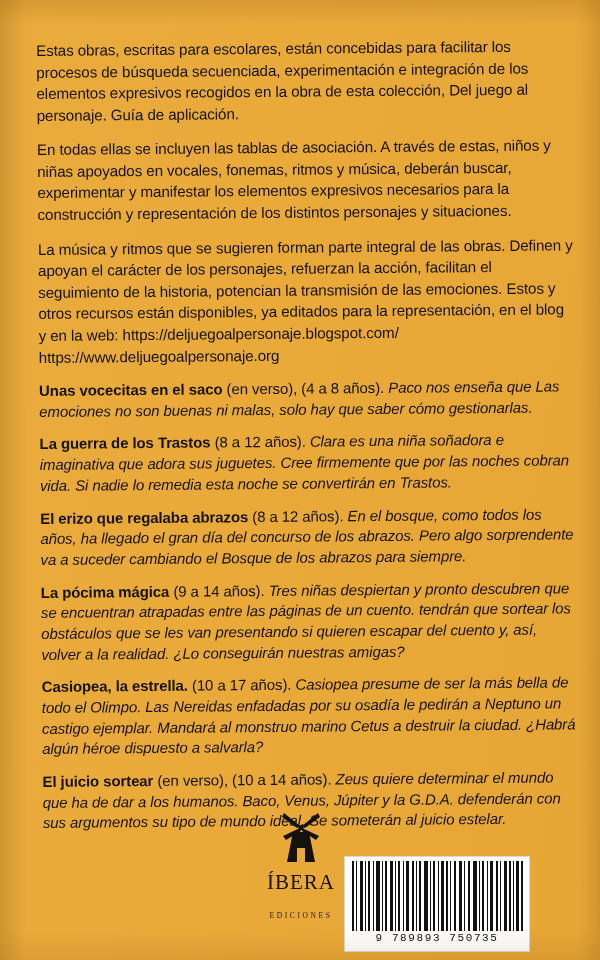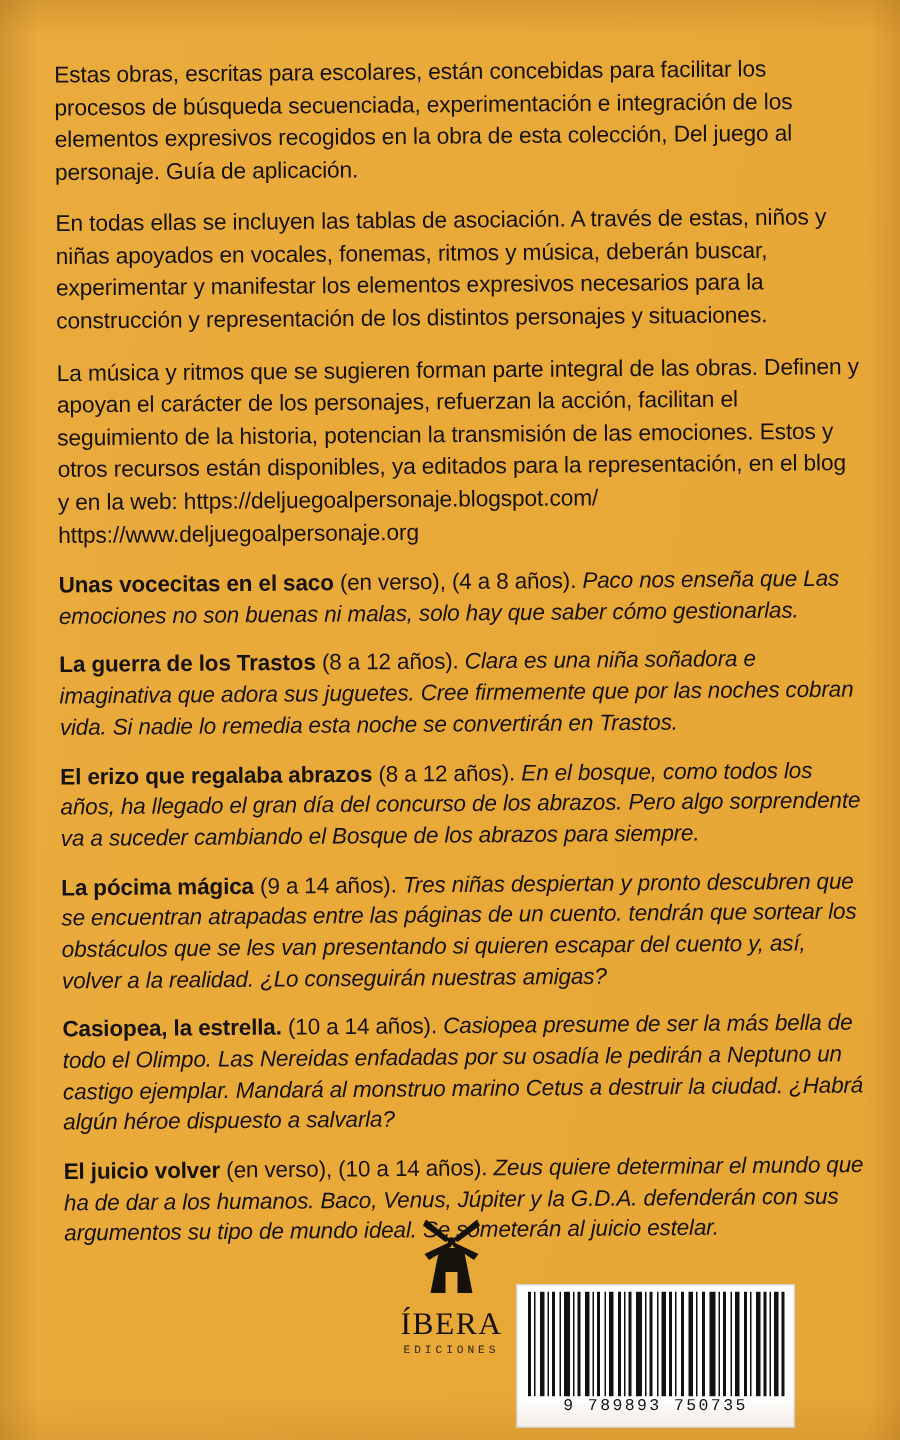--- a/index.html
+++ b/index.html
@@ -98,25 +98,25 @@
     text-align: center;
   }
   .logo-name {
     font-family: "Liberation Serif", serif;
     font-size: 21px;
     letter-spacing: 1px;
     color: #15110b;
     margin-top: 4px;
   }
   .logo-sub {
-    font-family: Liberation Mono, monospace;
+    font-family: Liberation Serif, serif;
     font-size: 7.5px;
     letter-spacing: 2.6px;
     color: #2a2118;
-    margin-top: 2px;
+    margin-top: 16px;
   }
   .windmill {
     display: block;
     margin: 0 auto;
   }
 
   .barcode {
     position: absolute;
     right: 18px;
     bottom: 8px;
@@ -178,26 +178,26 @@
     </p>
 
     <p class="entry">
       <span class="title">La pócima mágica</span>
       <span class="age">(9 a 14 años).</span>
       <span class="desc">Tres niñas despiertan y pronto descubren que se encuentran atrapadas entre las páginas de un cuento. tendrán que sortear los obstáculos que se les van presentando si quieren escapar del cuento y, así, volver a la realidad. ¿Lo conseguirán nuestras amigas?</span>
     </p>
 
     <p class="entry">
       <span class="title">Casiopea, la estrella.</span>
-      <span class="age">(10 a 14 años).</span>
+      <span class="age">(10 a 17 años).</span>
       <span class="desc">Casiopea presume de ser la más bella de todo el Olimpo. Las Nereidas enfadadas por su osadía le pedirán a Neptuno un castigo ejemplar. Mandará al monstruo marino Cetus a destruir la ciudad. ¿Habrá algún héroe dispuesto a salvarla?</span>
     </p>
 
     <p class="entry">
-      <span class="title">El juicio volver</span>
+      <span class="title">El juicio sortear</span>
       <span class="age">(en verso), (10 a 14 años).</span>
       <span class="desc">Zeus quiere determinar el mundo que ha de dar a los humanos. Baco, Venus, Júpiter y la G.D.A. defenderán con sus argumentos su tipo de mundo ideal. Se someterán al juicio estelar.</span>
     </p>
 
   </div>
 
   <div class="footer">
 
     <div class="logo-wrap">
       <span>

